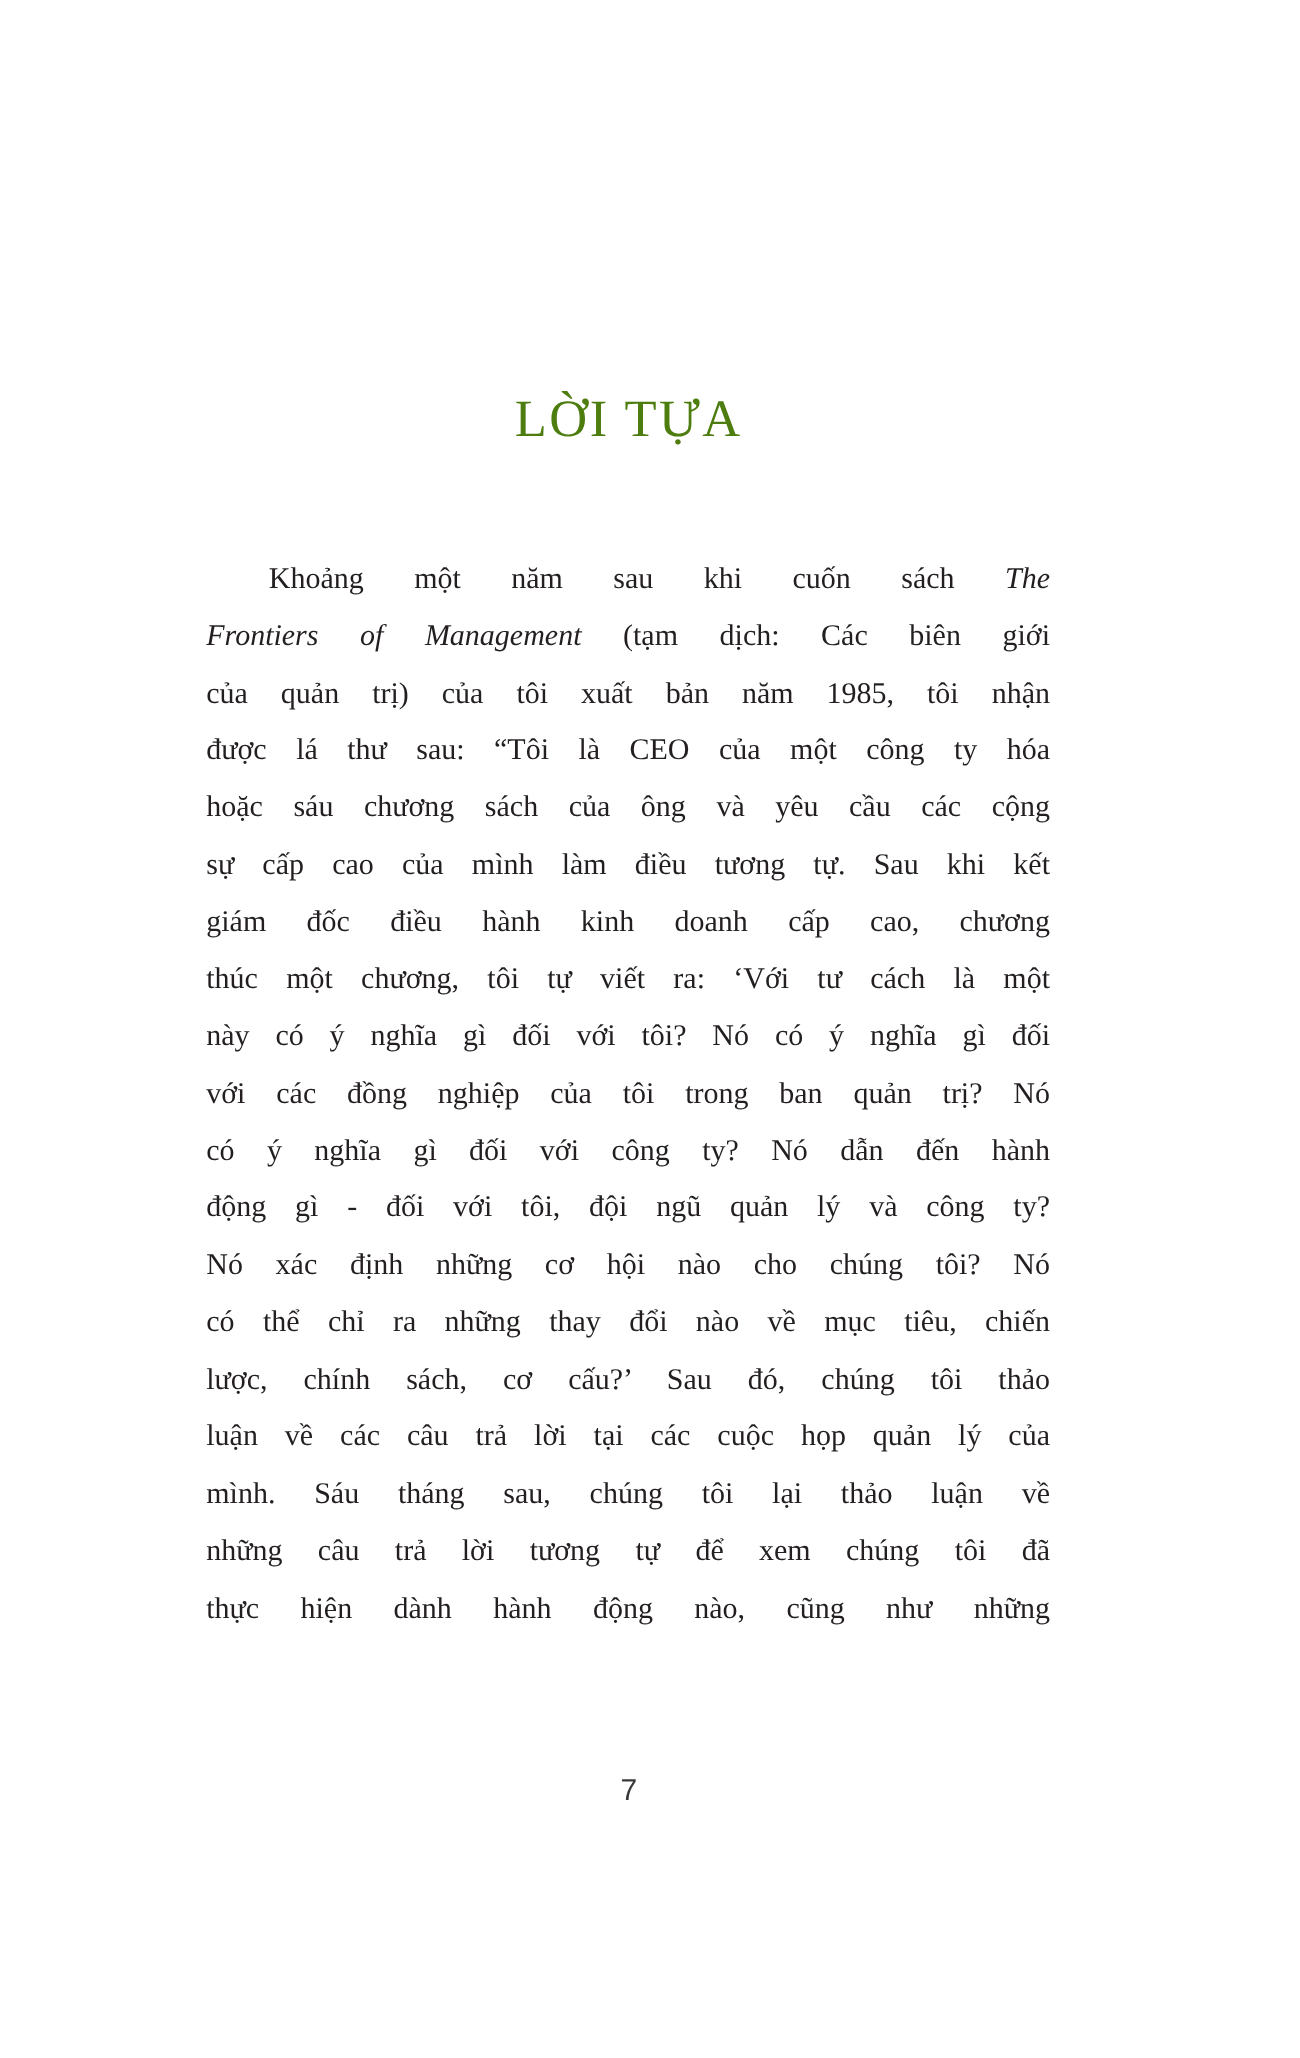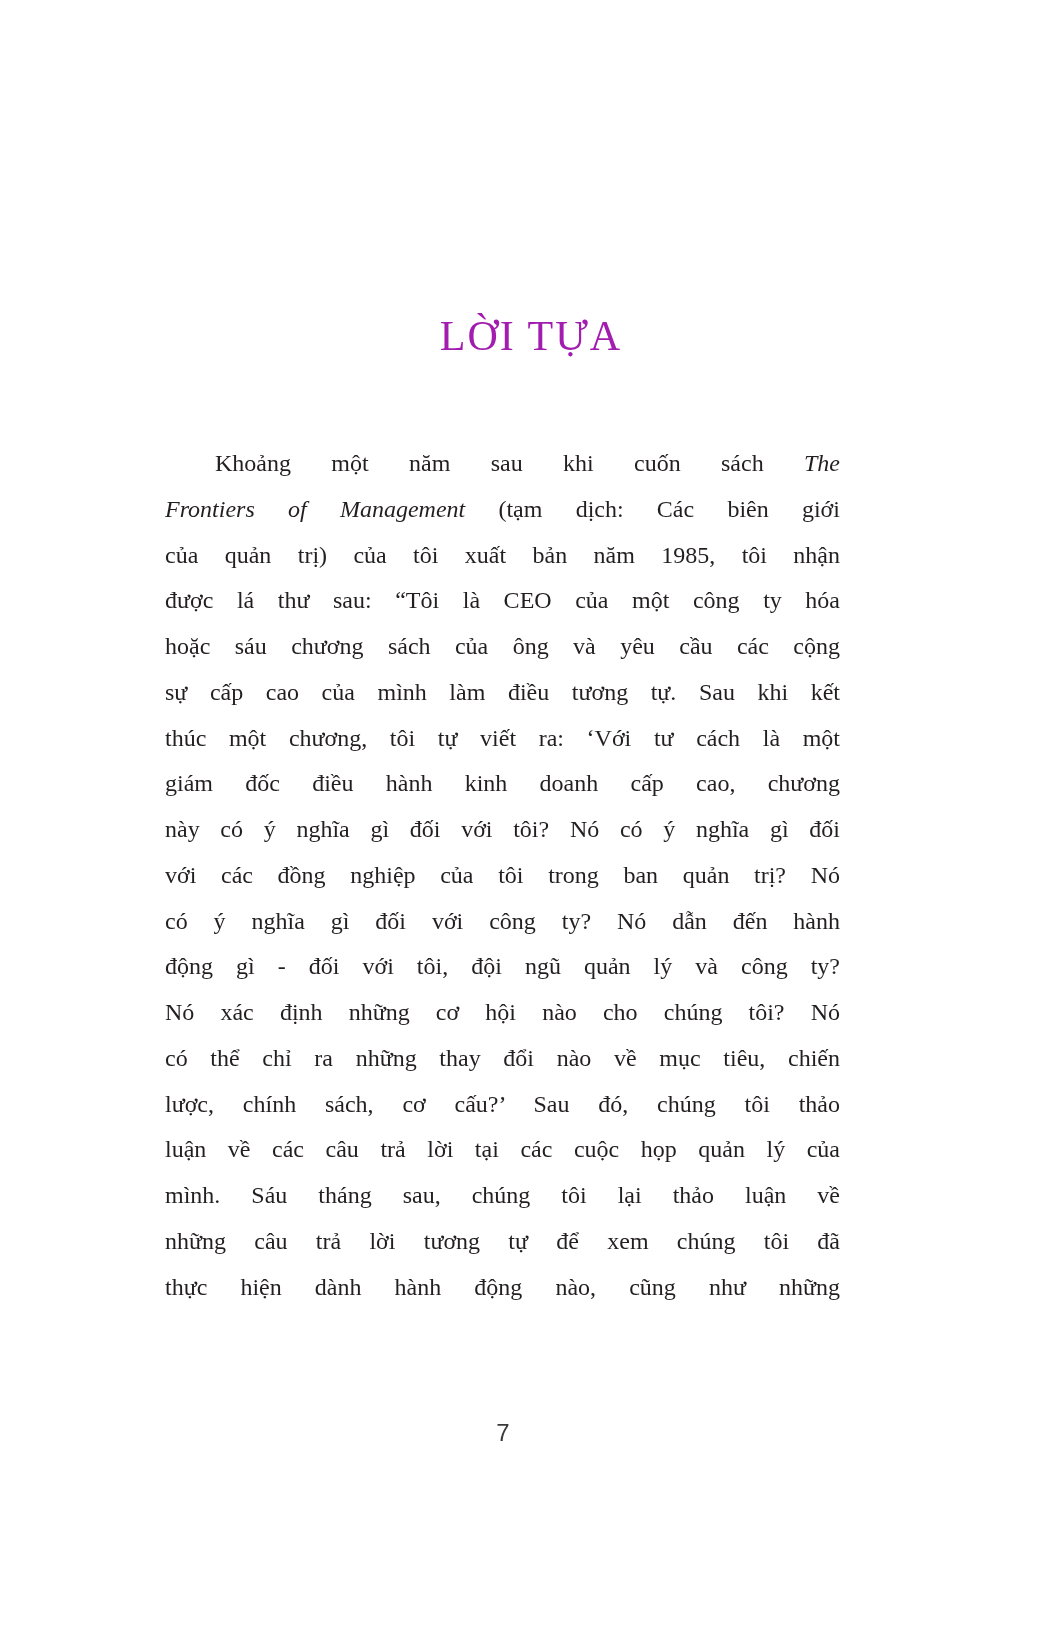--- a/index.html
+++ b/index.html
@@ -26,22 +26,21 @@
       top: 308px;
       left: 0;
       width: 1006px;
       text-align: center;
       font-family: "Liberation Serif", "DejaVu Serif", serif;
       font-size: 42px;
       font-weight: normal;
       letter-spacing: 2px;
       line-height: 56px;
       margin: 0;
-      color: #a21caf;
-      padding-left: 28px;
+      color: #4d7c0f;
     }
     .body-text {
       position: absolute;
       top: 441px;
       left: 165px;
       width: 675px;
       font-family: "Liberation Serif", "DejaVu Serif", serif;
       font-size: 24px;
       line-height: 45.75px;
       color: #231f20;
@@ -82,22 +81,22 @@
 <div class="page">
   <h1 class="chapter-title">LỜI TỰA</h1>
 
   <div class="body-text">
     <span class="line"><span class="indent"></span><span>Khoảng một năm sau khi cuốn sách </span><em>The</em><span></span></span>
     <span class="line"><span></span><em>Frontiers of Management</em><span> (tạm dịch: Các biên giới</span></span>
     <span class="line">của quản trị) của tôi xuất bản năm 1985, tôi nhận</span>
     <span class="line">được lá thư sau: “Tôi là CEO của một công ty hóa</span>
     <span class="line">hoặc sáu chương sách của ông và yêu cầu các cộng</span>
     <span class="line">sự cấp cao của mình làm điều tương tự. Sau khi kết</span>
+    <span class="line">giám đốc điều hành kinh doanh cấp cao, chương</span>
     <span class="line">thúc một chương, tôi tự viết ra: ‘Với tư cách là một</span>
-    <span class="line">giám đốc điều hành kinh doanh cấp cao, chương</span>
     <span class="line">này có ý nghĩa gì đối với tôi? Nó có ý nghĩa gì đối</span>
     <span class="line">với các đồng nghiệp của tôi trong ban quản trị? Nó</span>
     <span class="line">có ý nghĩa gì đối với công ty? Nó dẫn đến hành</span>
     <span class="line">động gì - đối với tôi, đội ngũ quản lý và công ty?</span>
     <span class="line">Nó xác định những cơ hội nào cho chúng tôi? Nó</span>
     <span class="line">có thể chỉ ra những thay đổi nào về mục tiêu, chiến</span>
     <span class="line">lược, chính sách, cơ cấu?’ Sau đó, chúng tôi thảo</span>
     <span class="line">luận về các câu trả lời tại các cuộc họp quản lý của</span>
     <span class="line">mình. Sáu tháng sau, chúng tôi lại thảo luận về</span>
     <span class="line">những câu trả lời tương tự để xem chúng tôi đã</span>

